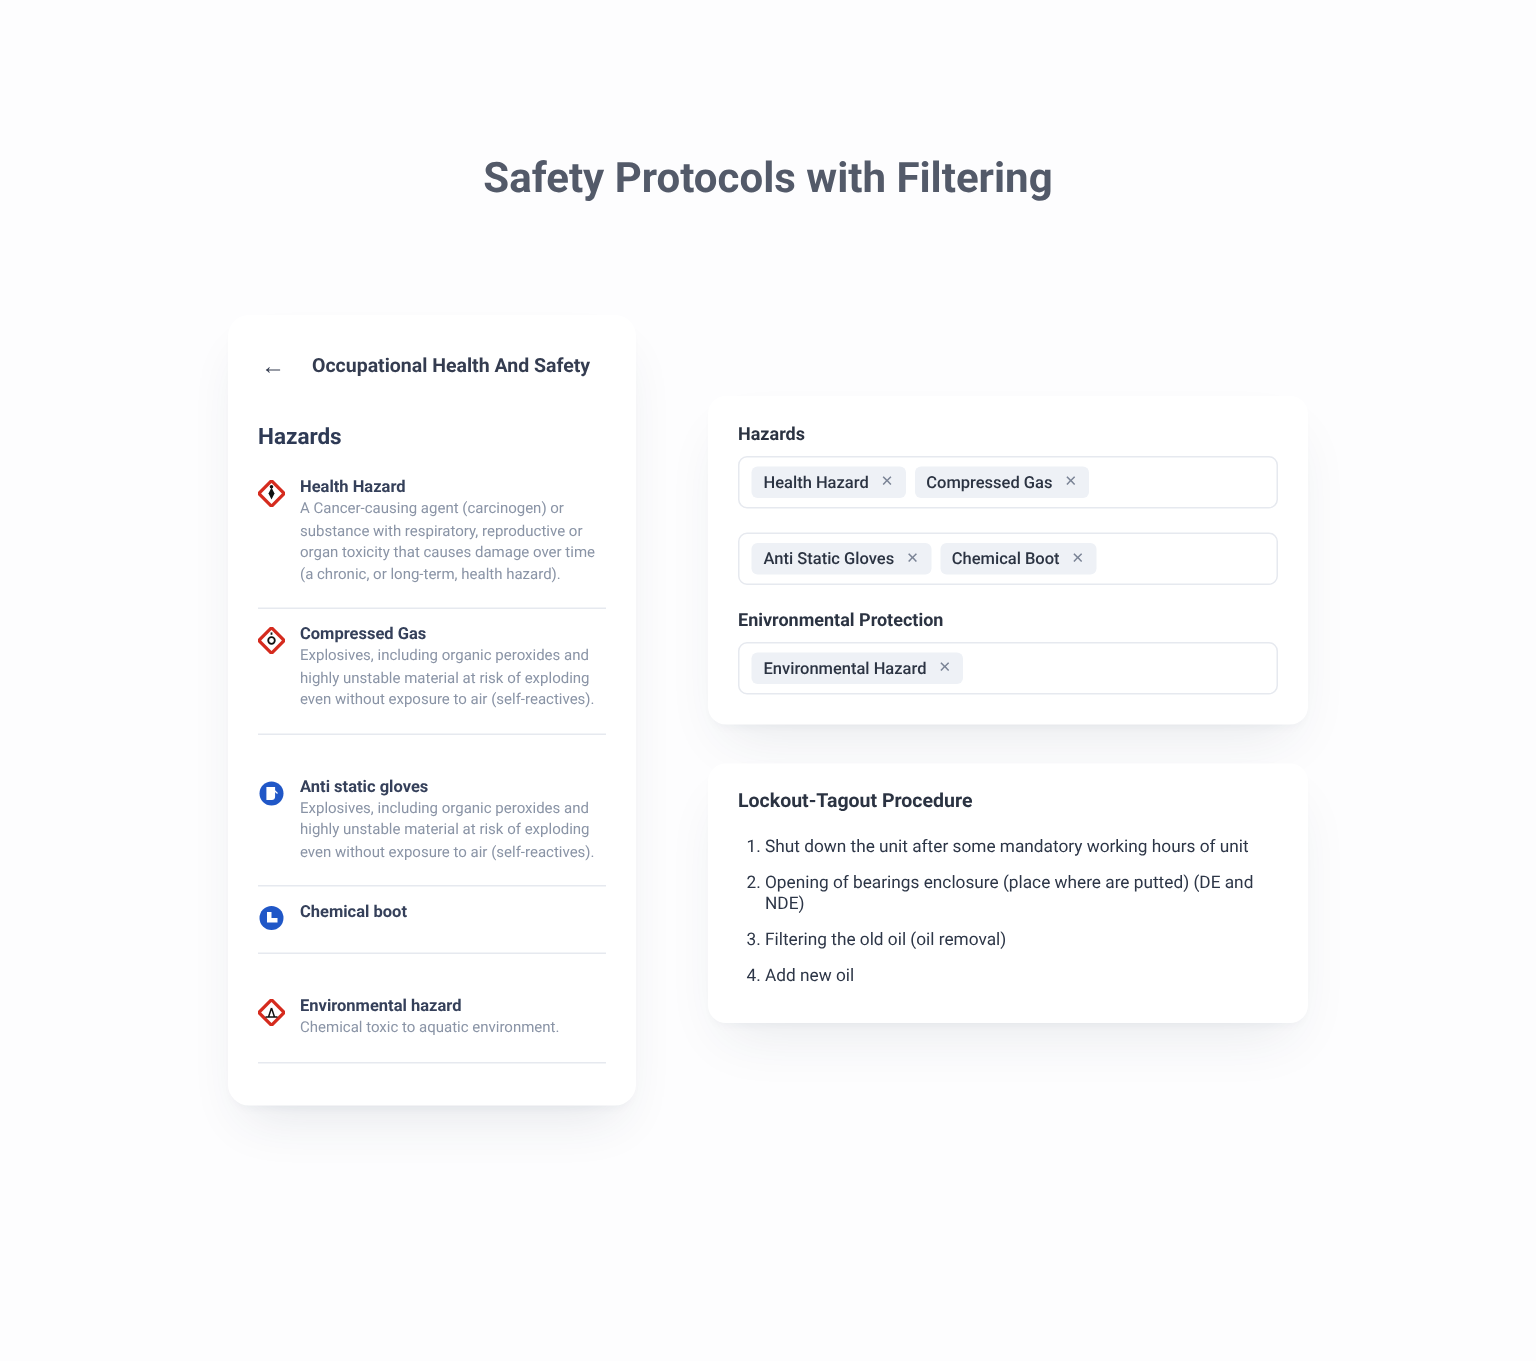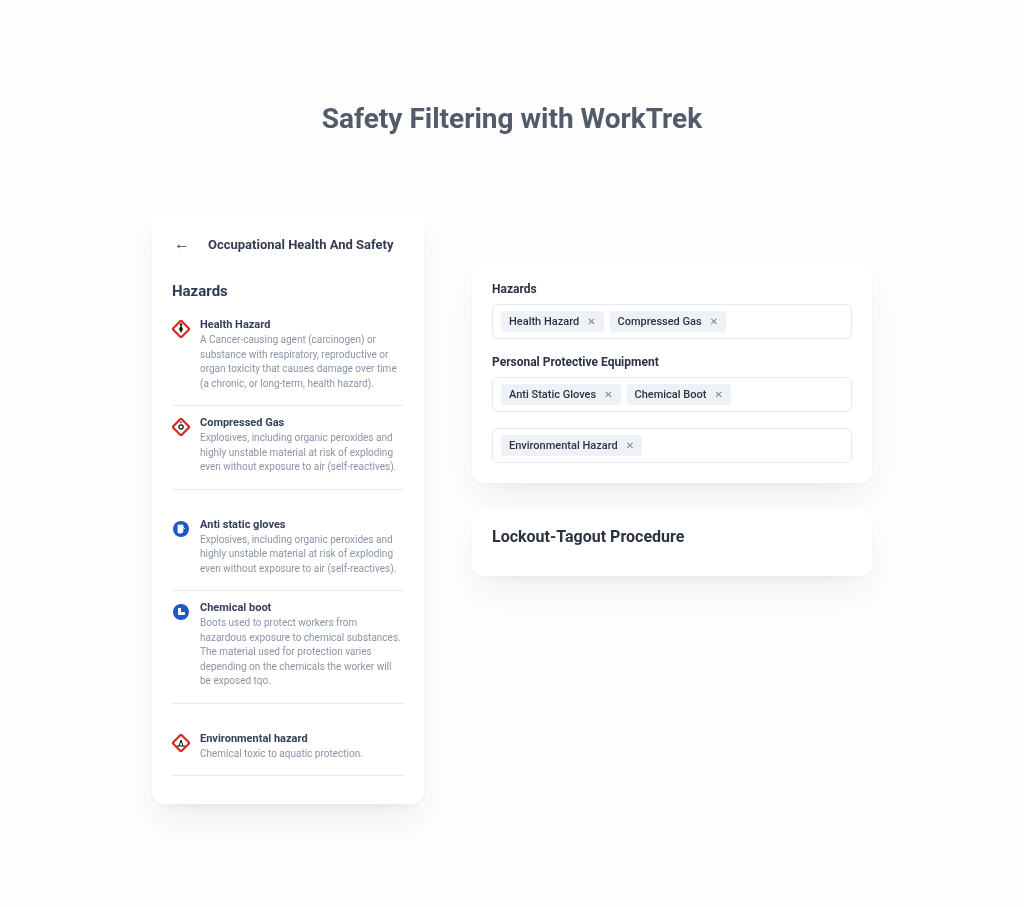--- a/index.html
+++ b/index.html
@@ -81,21 +81,21 @@
     padding:6px 8px;display:flex;flex-wrap:wrap;gap:6px;align-items:center;
     min-height:34px;margin-bottom:16px;cursor:text;
   }
   .chip{
     display:inline-flex;align-items:center;gap:8px;
     background:var(--chip-bg);color:var(--chip-text);
     font-size:11px;font-weight:500;padding:4px 8px;border-radius:4px;
   }
   .chip-x{color:#7a8395;font-size:10px;cursor:pointer;line-height:1;}
   .lockout-title{
-    font-size:16px;font-weight:700;color:#2b3342;margin:0 0 10px 0;
+    font-size:13px;font-weight:700;color:#2b3342;margin:0 0 10px 0;
   }
   .lockout-list{
     list-style:decimal;padding-left:18px;margin:0;
   }
   .lockout-list li{
     font-size:11.5px;color:#2d3647;padding:5px 0;
   }
 </style>
 </head>
 <body>
@@ -120,21 +120,21 @@
       <circle cx="9" cy="9" r="8" class="circle-icon"></circle>
       <path d="M6 5 h5 v6 a2 2 0 0 1 -2 2 h-3 z M11 7 l2 2" fill="#fff" stroke="#fff" stroke-width="0.8"></path>
     </g>
     <g id="ppe-boot">
       <circle cx="9" cy="9" r="8" class="circle-icon"></circle>
       <path d="M6 5 h3 v4 h4 v3 h-7 z" fill="#fff"></path>
     </g>
   </defs>
 </svg>
 
-<h1 class="page-title">Safety Filtering with WorkTrek</h1>
+<h1 class="page-title">Safety Protocols with Filtering</h1>
 
 <div class="content">
 
   <div class="card-left">
     <div class="card-left-header">
       <span class="back-arrow">←</span>
       <span class="card-left-title">Occupational Health And Safety</span>
     </div>
 
     <div class="section-title">Hazards</div>
@@ -166,69 +166,74 @@
         <div class="hazard-name">Anti static gloves</div>
         <div class="hazard-desc">Explosives, including organic peroxides and highly unstable material at risk of exploding even without exposure to air (self-reactives).</div>
       </div>
     </div>
     <div class="hazard-row">
       <svg class="hazard-icon" viewBox="0 0 18 18">
           <use href="#ppe-boot"></use>
         </svg>
       <div class="hazard-text">
         <div class="hazard-name">Chemical boot</div>
-        <div class="hazard-desc">Boots used to protect workers from hazardous exposure to chemical substances. The material used for protection varies depending on the chemicals the worker will be exposed tqo.</div>
       </div>
     </div>
     <div class="section-gap"></div>
 
     <div class="hazard-row">
       <svg class="hazard-icon" viewBox="0 0 18 18">
           <use href="#ghs-env"></use>
         </svg>
       <div class="hazard-text">
         <div class="hazard-name">Environmental hazard</div>
-        <div class="hazard-desc">Chemical toxic to aquatic protection.</div>
+        <div class="hazard-desc">Chemical toxic to aquatic environment.</div>
       </div>
     </div>
   </div>
 
   <div class="right-col">
     <div class="card-right">
 
       <div class="field-label">Hazards</div>
       <div class="chip-input">
         <span class="chip">
           <span>Health Hazard</span>
           <span class="chip-x">✕</span>
         </span>
         <span class="chip">
           <span>Compressed Gas</span>
           <span class="chip-x">✕</span>
         </span>
       </div>
 
-      <div class="field-label">Personal Protective Equipment</div>
       <div class="chip-input">
         <span class="chip">
           <span>Anti Static Gloves</span>
           <span class="chip-x">✕</span>
         </span>
         <span class="chip">
           <span>Chemical Boot</span>
           <span class="chip-x">✕</span>
         </span>
       </div>
 
+      <div class="field-label">Enivronmental Protection</div>
       <div class="chip-input" style="margin-bottom:0">
         <span class="chip">
           <span>Environmental Hazard</span>
           <span class="chip-x">✕</span>
         </span>
       </div>
     </div>
 
     <div class="card-right">
       <p class="lockout-title">Lockout-Tagout Procedure</p>
+      <ol class="lockout-list">
+        <li>Shut down the unit after some mandatory working hours of unit</li>
+        <li>Opening of bearings enclosure (place where are putted) (DE and NDE)</li>
+        <li>Filtering the old oil (oil removal)</li>
+        <li>Add new oil</li>
+      </ol>
     </div>
   </div>
 
 </div>
 
 </body></html>

